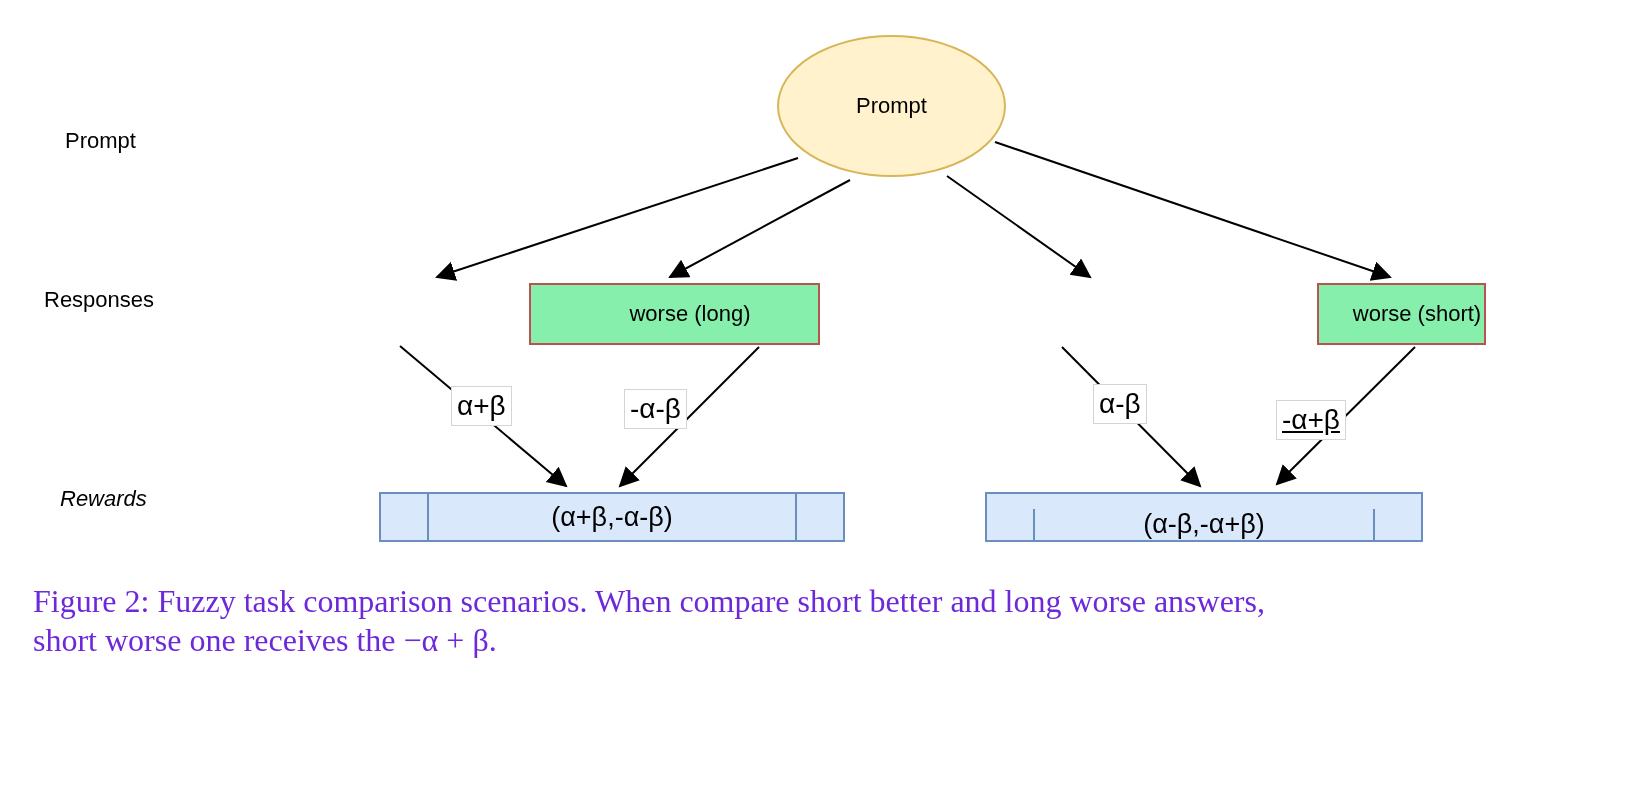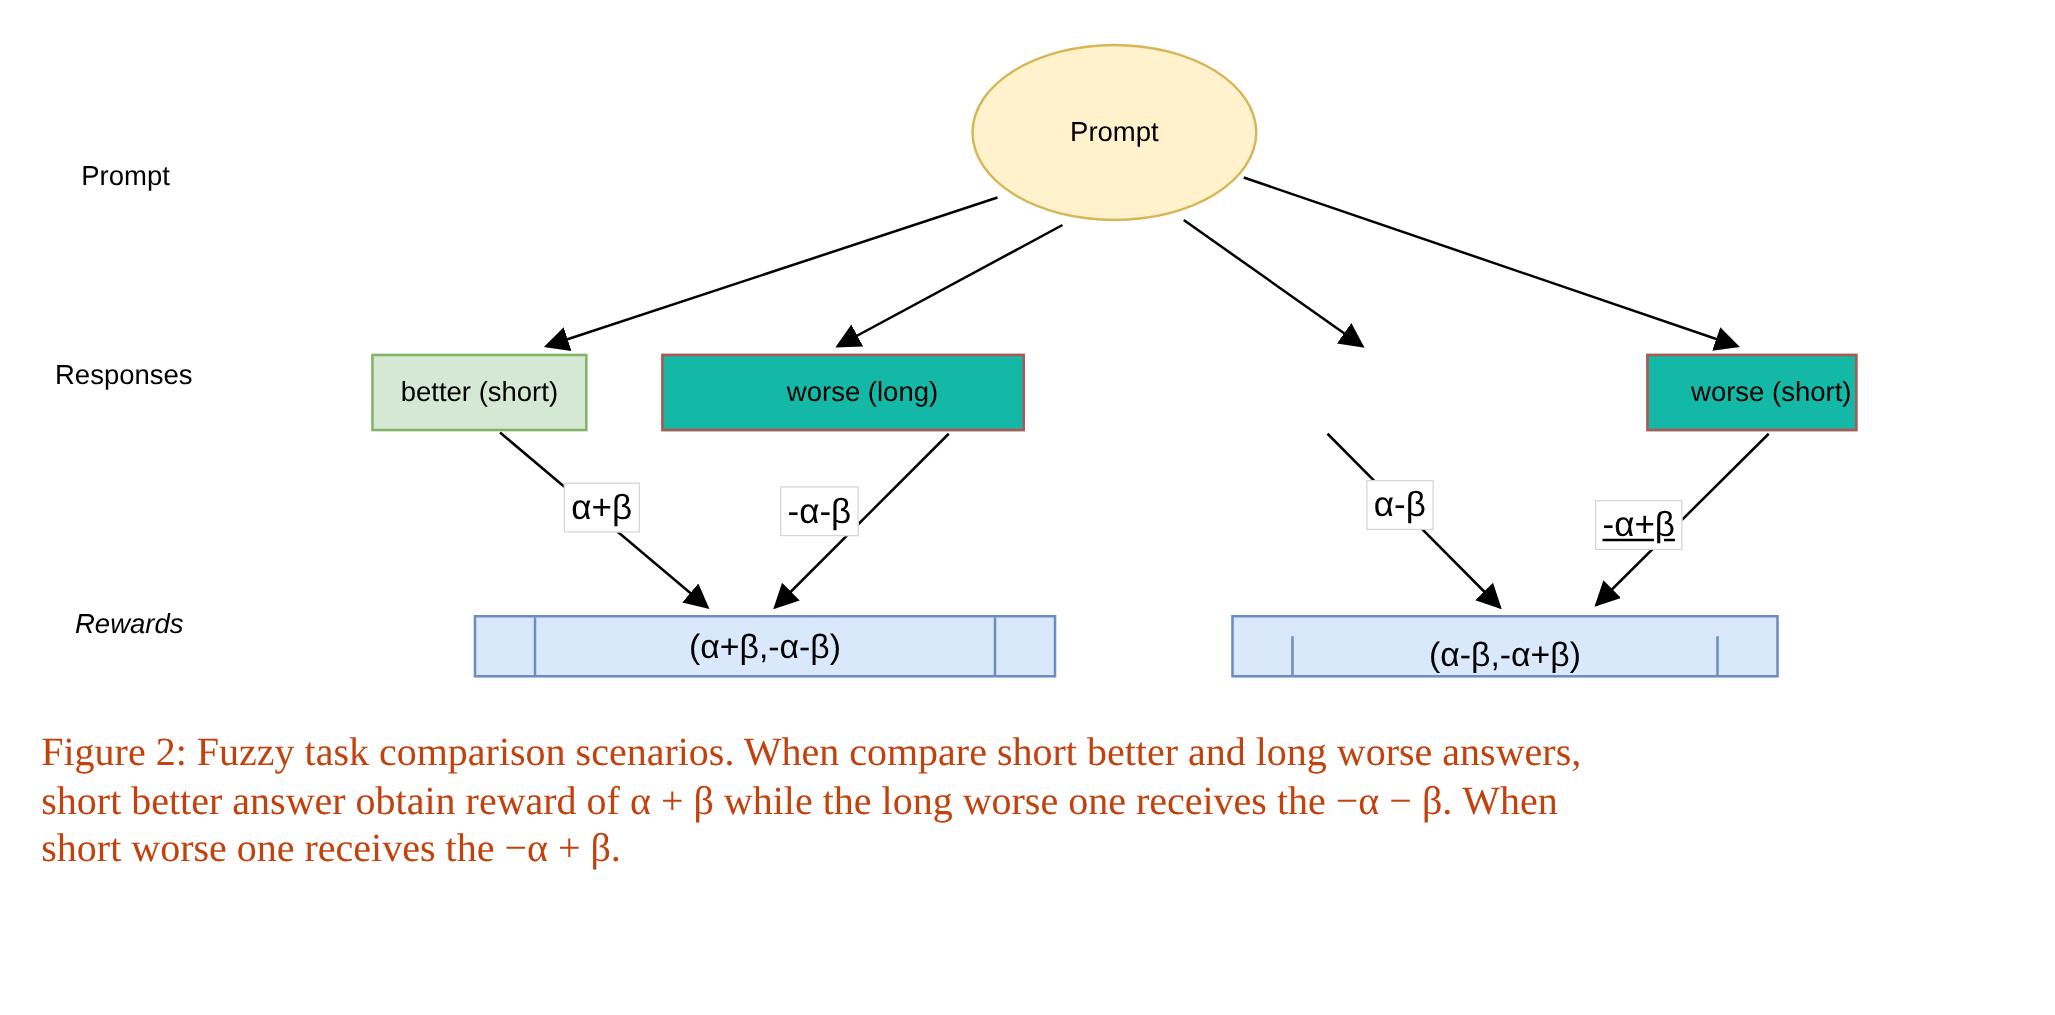--- a/index.html
+++ b/index.html
@@ -40,21 +40,21 @@
 
   
   .resp-box {
     position: absolute;
     top: 283px; height: 62px;
     display: flex; align-items: center; justify-content: center;
     font-size: 22px;
     white-space: nowrap;
   }
   .resp-better { background: #D5E8D4; border: 2px solid #82B366; }
-  .resp-worse  { background: #14b8a6; border: 2px solid #B85450; padding-left: 31px; }
+  .resp-worse  { background: #86efac; border: 2px solid #B85450; padding-left: 31px; }
   #resp-0 { left: 297px;  width: 173px; }
   #resp-1 { left: 529px;  width: 291px; }
   #resp-2 { left: 920px;  width: 352px; }
   #resp-3 { left: 1317px; width: 169px; }
 
   
   .edge-label {
     position: absolute;
     background: #ffffff;
     border: 1px solid #d5d5d5;
@@ -89,21 +89,21 @@
   }
 
   
   #caption {
     position: absolute;
     left: 33px; top: 582px;
     width: 1580px;
     font-family: "Liberation Serif", serif;
     font-size: 32px;
     line-height: 38.5px;
-    color: #c2410c;
+    color: #6d28d9;
   }
   .caption-line { white-space: nowrap; }
 </style>
 </head>
 <body>
 
 <div id="page">
 
   <svg id="edges-svg" viewBox="0 0 1644 812" xmlns="http://www.w3.org/2000/svg">
     <defs>
@@ -122,23 +122,20 @@
   </svg>
 
   <div id="prompt-node">
     <span>Prompt</span>
   </div>
 
   <div id="row-label-prompt" class="row-label">Prompt</div>
   <div id="row-label-responses" class="row-label">Responses</div>
   <div id="row-label-rewards" class="row-label">Rewards</div>
 
-  <div id="resp-0" class="resp-box resp-better">
-    <span>better (short)</span>
-  </div>
   <div id="resp-1" class="resp-box resp-worse">
     <span>worse (long)</span>
   </div>
   <div id="resp-3" class="resp-box resp-worse">
     <span>worse (short)</span>
   </div>
 
   <div id="edge-label-0" class="edge-label">α+β</div>
   <div id="edge-label-1" class="edge-label">-α-β</div>
   <div id="edge-label-2" class="edge-label">α-β</div>
@@ -150,17 +147,16 @@
     <div class="reward-side"></div>
   </div>
   <div id="reward-1" class="reward-box">
     <div class="reward-side"></div>
     <div class="reward-main">(α-β,-α+β)</div>
     <div class="reward-side"></div>
   </div>
 
   <div id="caption">
     <div class="caption-line">Figure 2: Fuzzy task comparison scenarios. When compare short better and long worse answers,</div>
-    <div class="caption-line">short better answer obtain reward of α + β while the long worse one receives the −α − β. When</div>
     <div class="caption-line">short worse one receives the −α + β.</div>
   </div>
 
 </div>
 
 </body></html>

